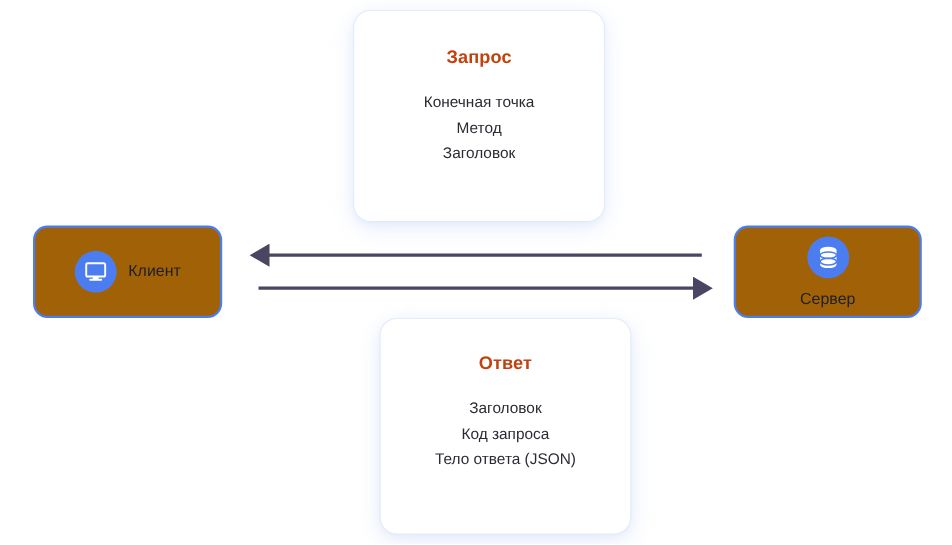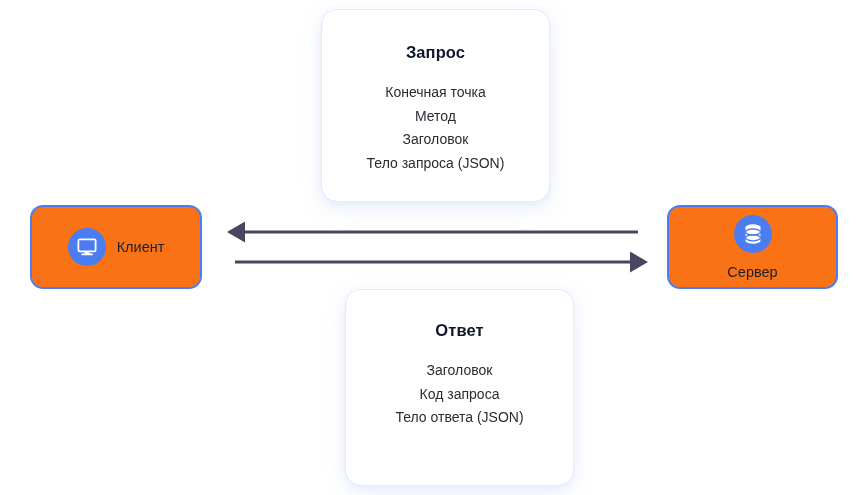--- a/index.html
+++ b/index.html
@@ -39,21 +39,21 @@
   #response-card {
     left: 322px;
     top: 290px;
     width: 227px;
     height: 195px;
     margin-left: 24px;
   }
   .card-title {
     font-size: 16.5px;
     font-weight: 700;
-    color: #0f172a;
+    color: #c2410c;
     letter-spacing: 0.1px;
   }
   #request-card .card-title { margin-top: 33px; }
   #response-card .card-title { margin-top: 31px; }
 
   .card-list {
     margin-top: 19px;
     padding: 0;
     list-style: none;
   }
@@ -62,21 +62,21 @@
     line-height: 23.5px;
     color: #2b2b33;
     white-space: nowrap;
   }
 
   
   .node-box {
     position: absolute;
     border: 2px solid #4c7df0;
     border-radius: 13px;
-    background: #f97316;
+    background: #a16207;
     box-sizing: border-box;
     display: flex;
     align-items: center;
     justify-content: center;
     gap: 11px;
   }
   #client-box {
     left: 30px;
     top: 205px;
     width: 172px;
@@ -120,21 +120,20 @@
 <body>
 
 <div id="canvas">
 
   <div class="info-card" id="request-card">
     <div class="card-title">Запрос</div>
     <ul class="card-list">
       <li>Конечная точка</li>
       <li>Метод</li>
       <li>Заголовок</li>
-      <li>Тело запроса (JSON)</li>
     </ul>
   </div>
 
   <div class="info-card" id="response-card">
     <div class="card-title">Ответ</div>
     <ul class="card-list">
       <li>Заголовок</li>
       <li>Код запроса</li>
       <li>Тело ответа (JSON)</li>
     </ul>

